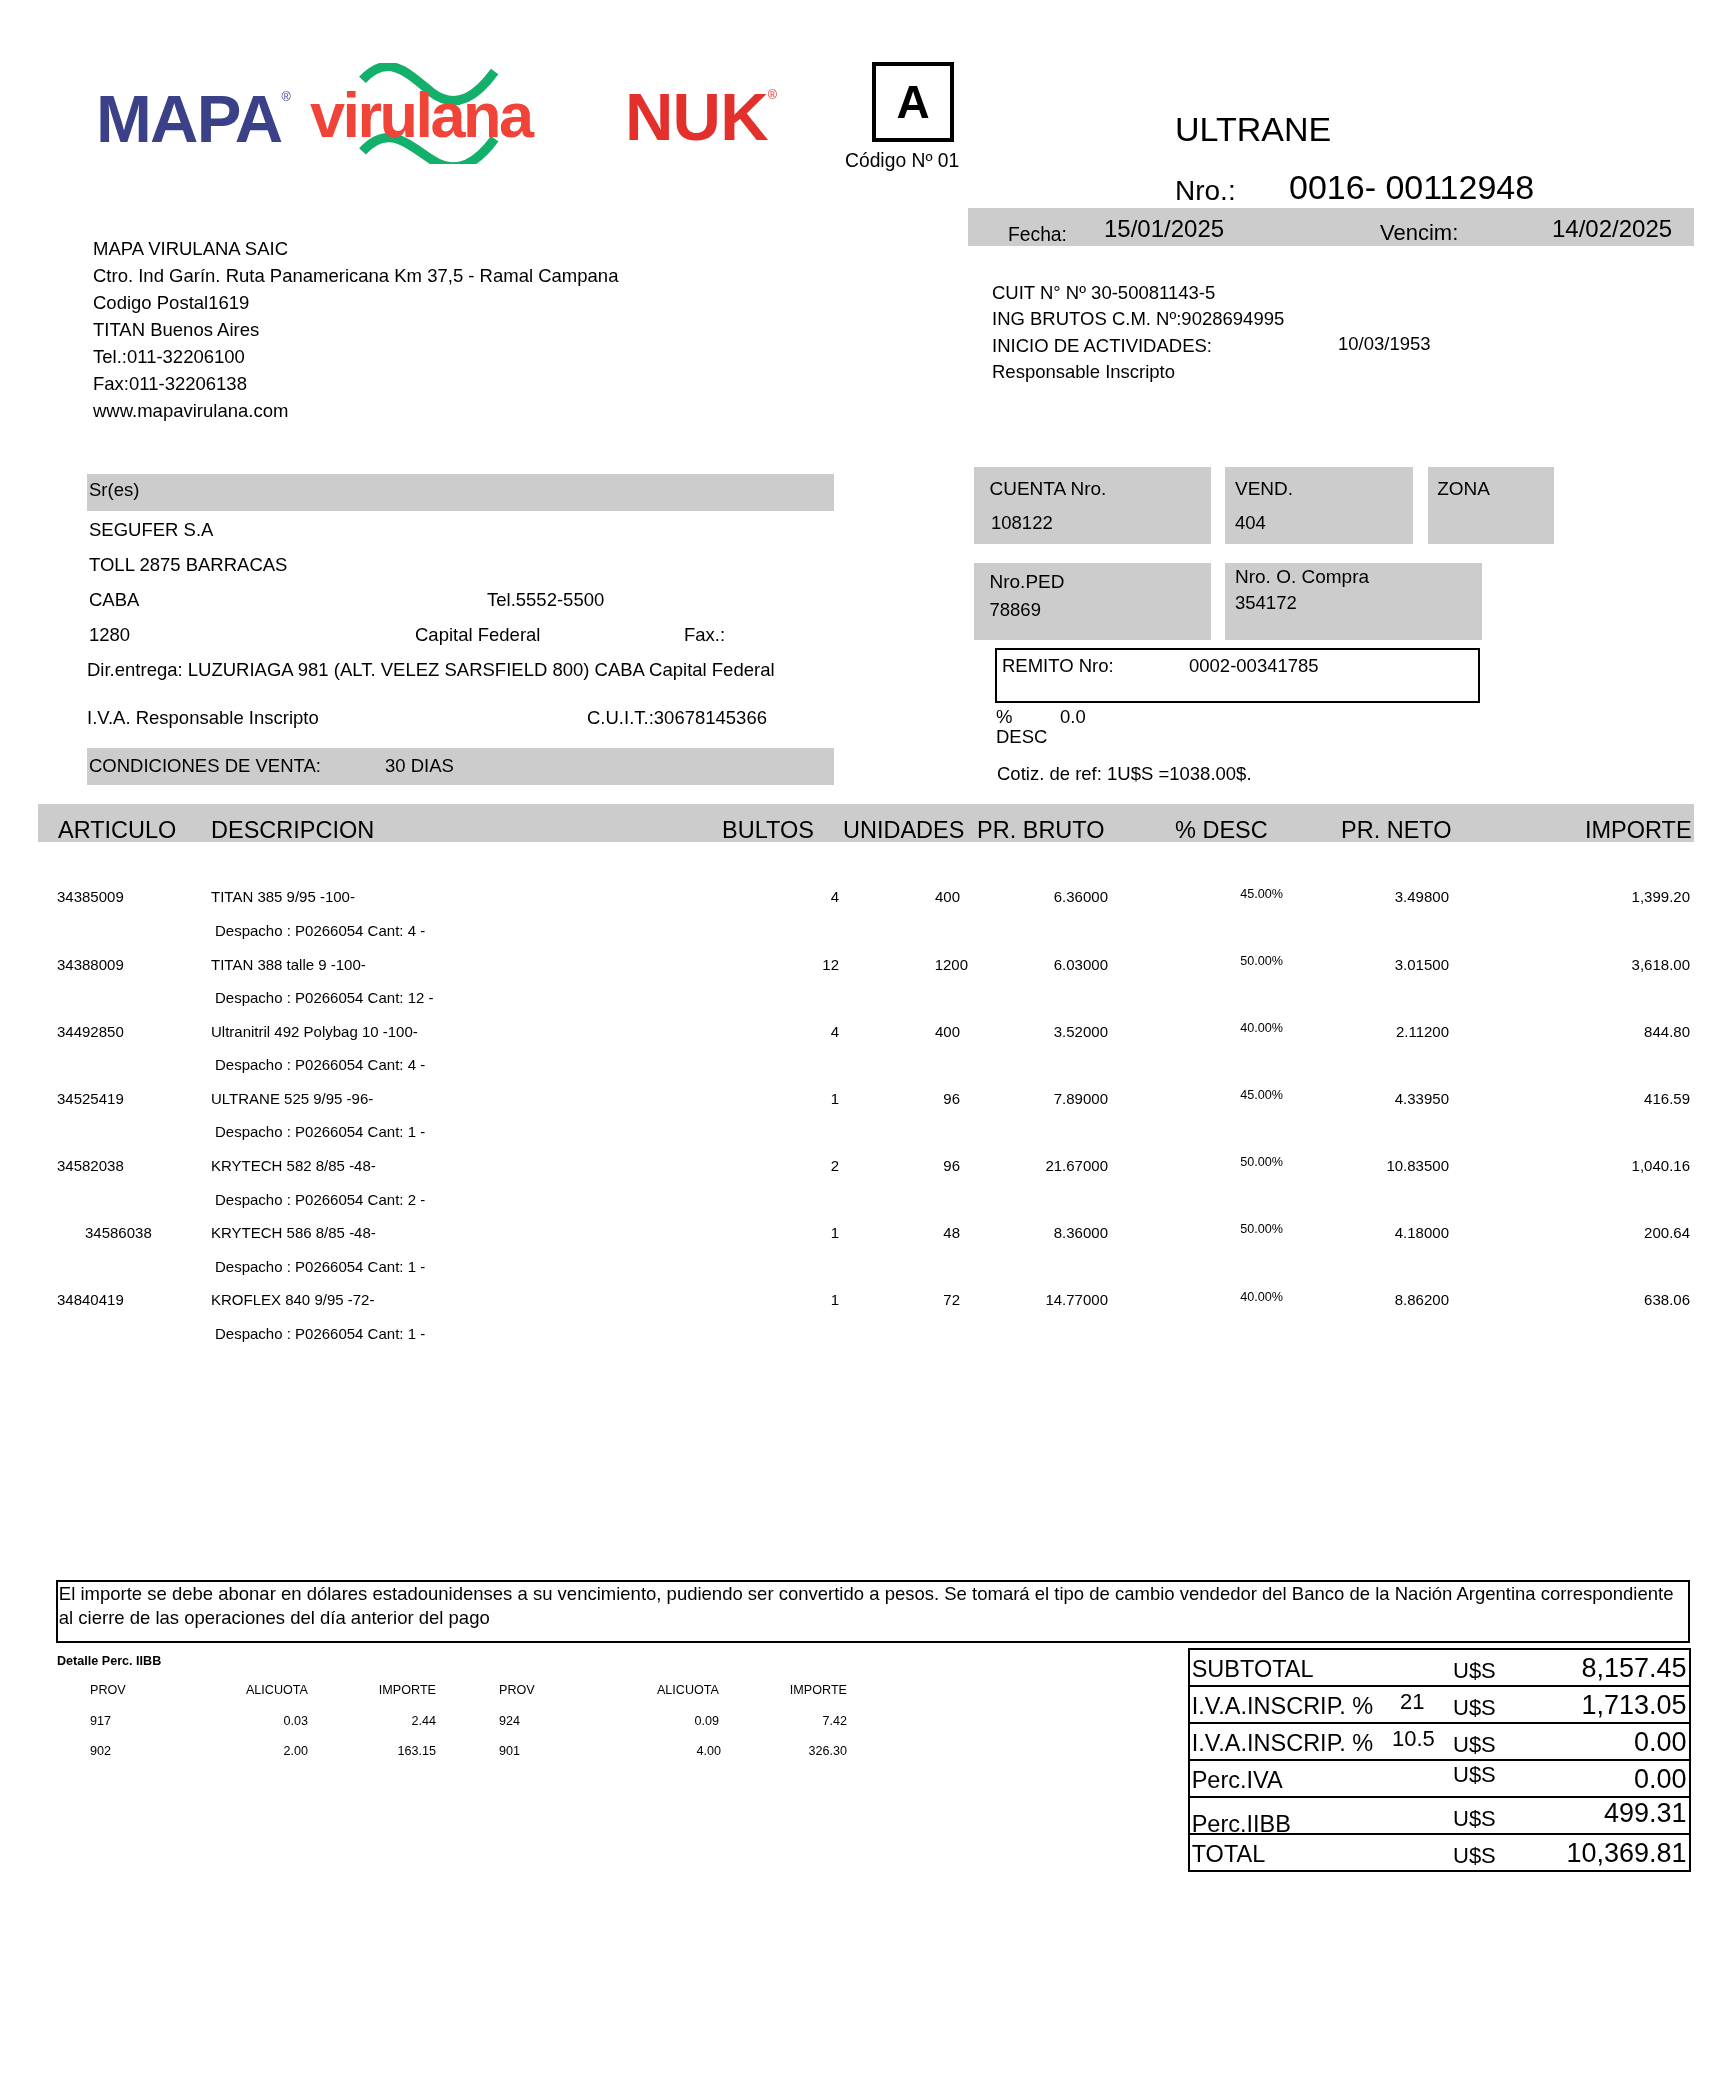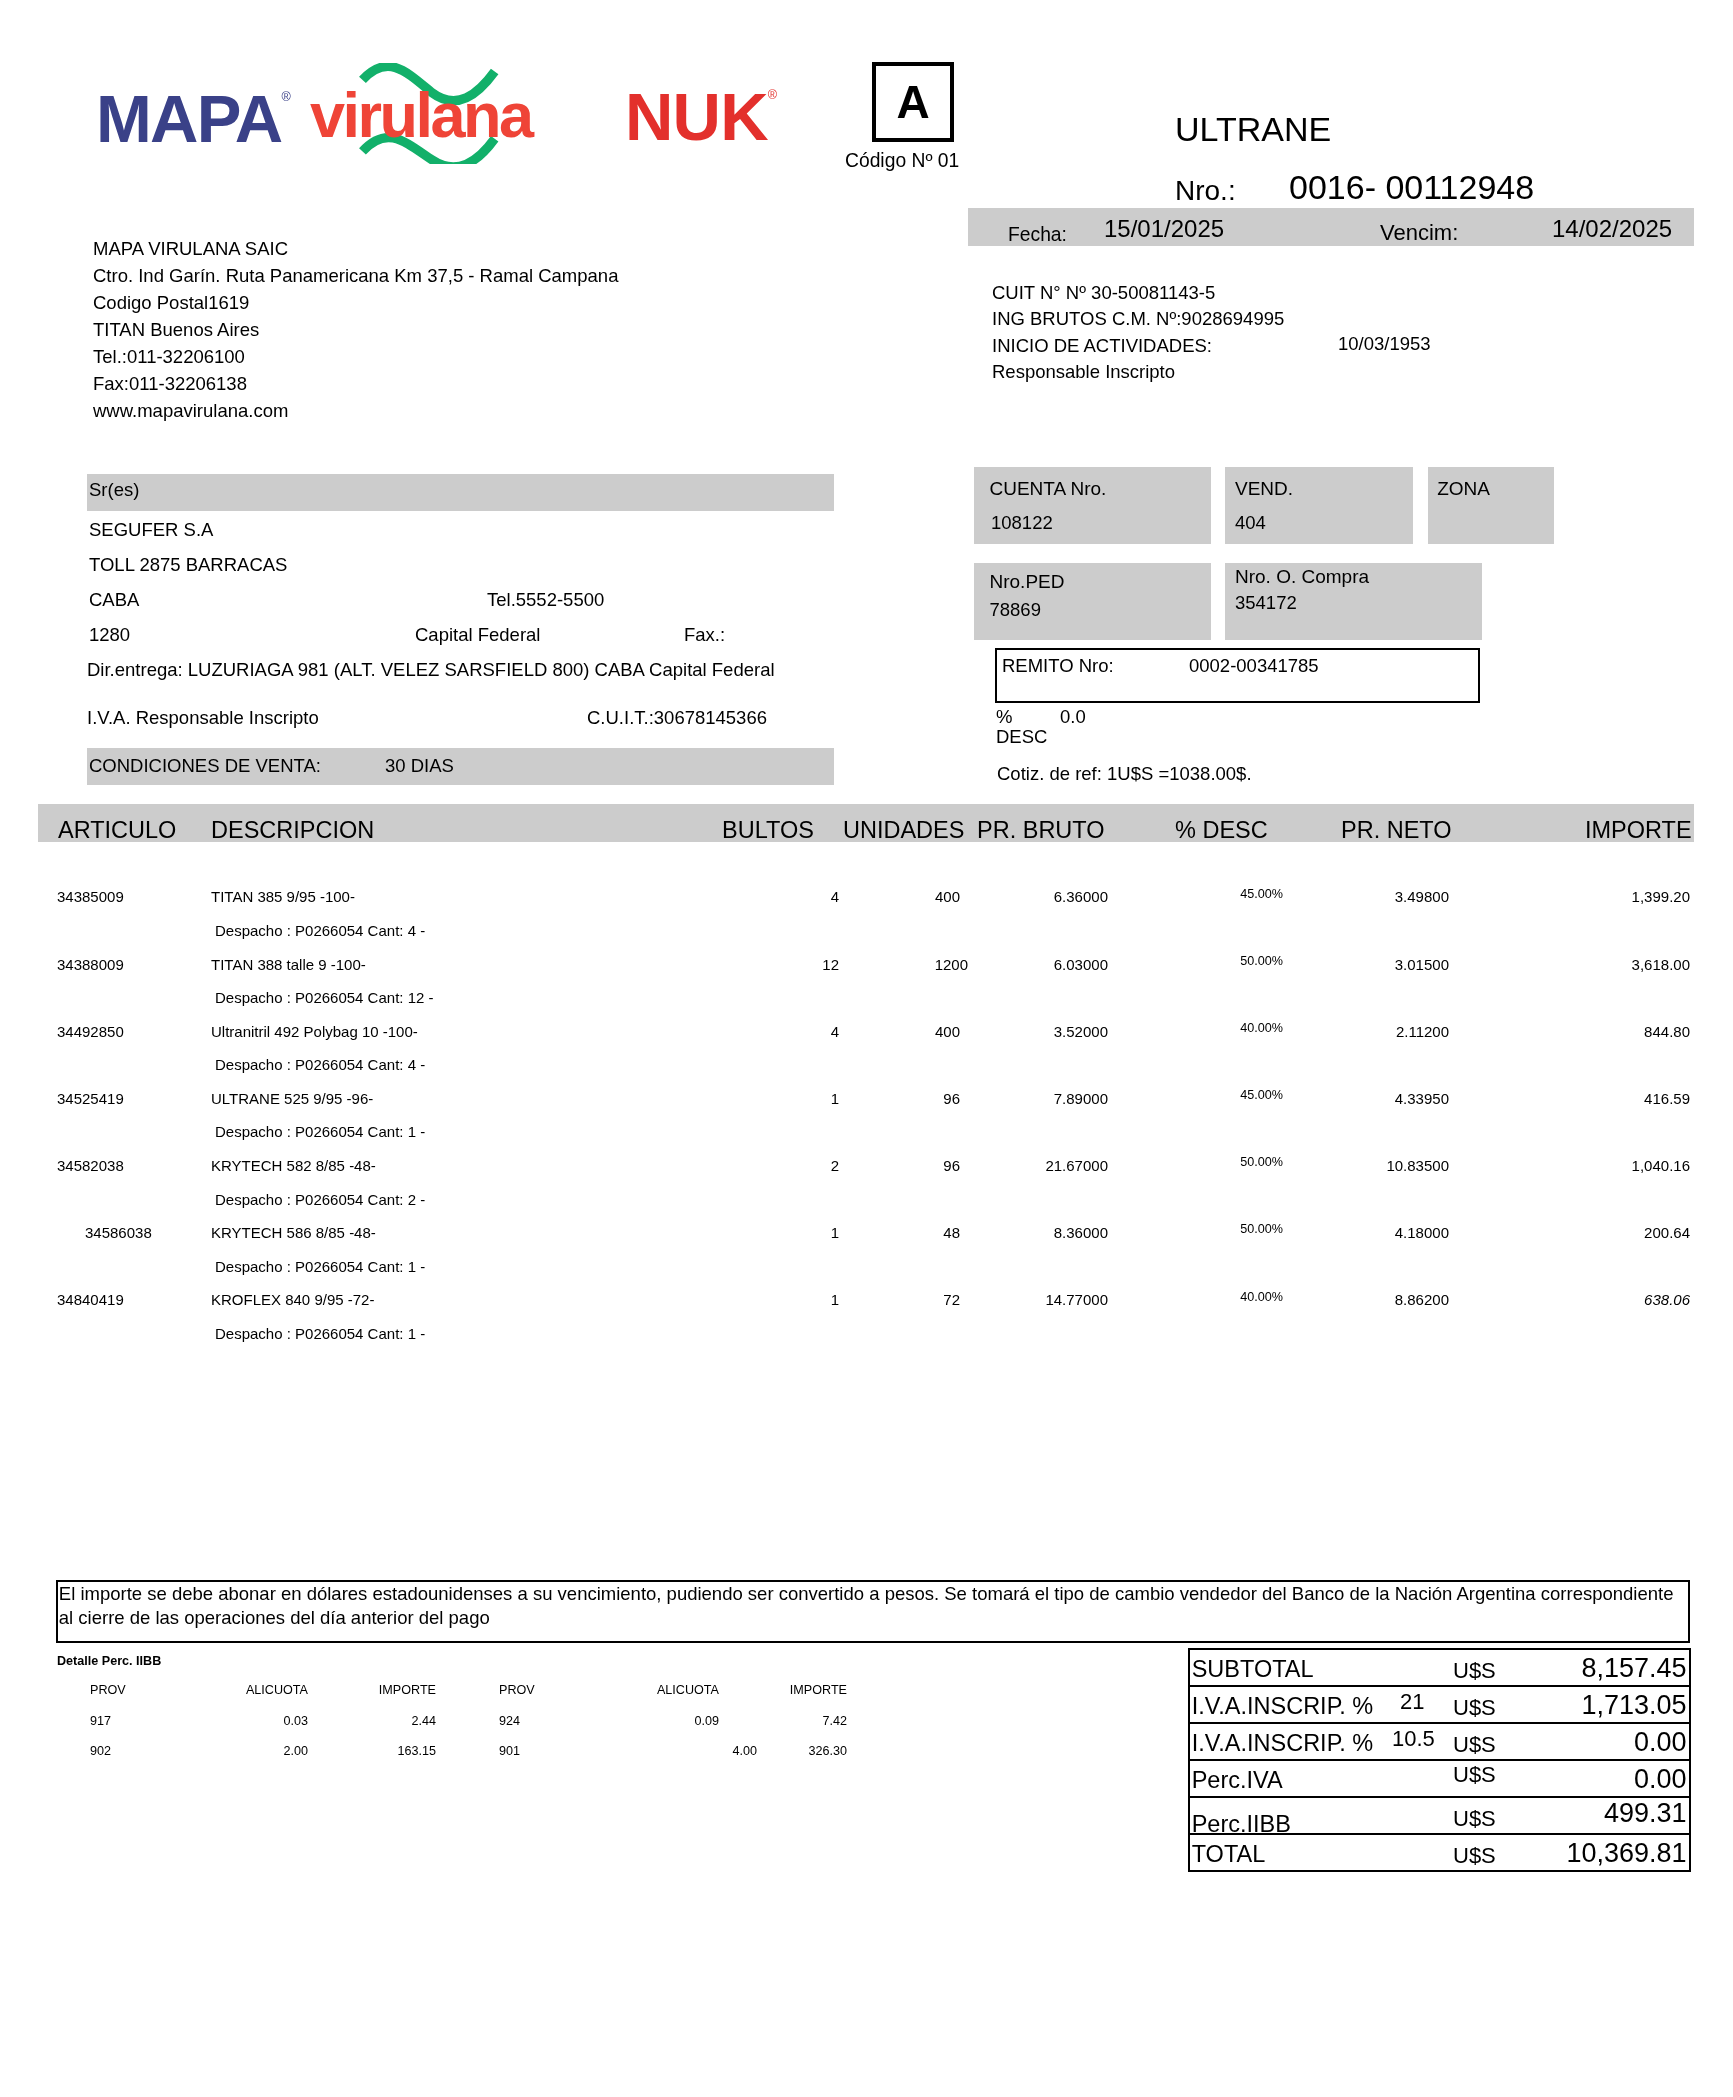--- a/index.html
+++ b/index.html
@@ -240,21 +240,21 @@
       <div class="row-cell" style="left: 215px; top: 1258px;">Despacho : P0266054 Cant: 1 -</div>
     </div>
     <div>
       <div class="row-cell" style="top: 1291px; left: 57px;">34840419</div>
       <div class="row-cell" style="top: 1291px; left: 211px;">KROFLEX 840 9/95 -72-</div>
       <div class="row-cell" style="top: 1291px; right: 894px; text-align: right;">1</div>
       <div class="row-cell" style="top: 1291px; right: 773px; text-align: right;">72</div>
       <div class="row-cell" style="top: 1291px; right: 625px; text-align: right;">14.77000</div>
       <div class="row-small" style="top: 1290px; right: 450px; text-align: right;">40.00%</div>
       <div class="row-cell" style="top: 1291px; right: 284px; text-align: right;">8.86200</div>
-      <div class="row-cell" style="top: 1291px; right: 43px; text-align: right; font-style: italic;">638.06</div>
+      <div class="row-cell" style="top: 1291px; right: 43px; text-align: right;">638.06</div>
       <div class="row-cell" style="left: 215px; top: 1325px;">Despacho : P0266054 Cant: 1 -</div>
     </div>
   </div>
 
 <div class="abs notice">El importe se debe abonar en dólares estadounidenses a su vencimiento, pudiendo ser convertido a pesos. Se tomará el tipo de cambio vendedor del Banco de la Nación Argentina correspondiente al cierre de las operaciones del día anterior del pago</div>
 
 <div class="abs iibb-title">Detalle Perc. IIBB</div>
 <div id="iibb">
     <div class="iibb-cell" style="top: 1683px; left: 90px;">PROV</div>
     <div class="iibb-cell" style="top: 1683px; right: 1425px; text-align: right;">ALICUOTA</div>
@@ -265,21 +265,21 @@
     <div class="iibb-cell" style="top: 1714px; left: 90px;">917</div>
     <div class="iibb-cell" style="top: 1714px; right: 1425px; text-align: right;">0.03</div>
     <div class="iibb-cell" style="top: 1714px; right: 1297px; text-align: right;">2.44</div>
     <div class="iibb-cell" style="top: 1714px; left: 499px;">924</div>
     <div class="iibb-cell" style="top: 1714px; right: 1014px; text-align: right;">0.09</div>
     <div class="iibb-cell" style="top: 1714px; right: 886px; text-align: right;">7.42</div>
     <div class="iibb-cell" style="top: 1744px; left: 90px;">902</div>
     <div class="iibb-cell" style="top: 1744px; right: 1425px; text-align: right;">2.00</div>
     <div class="iibb-cell" style="top: 1744px; right: 1297px; text-align: right;">163.15</div>
     <div class="iibb-cell" style="top: 1744px; left: 499px;">901</div>
-    <div class="iibb-cell" style="top: 1744px; right: 976px; text-align: right;">4.00</div>
+    <div class="iibb-cell" style="top: 1744px; right: 1012px; text-align: right;">4.00</div>
     <div class="iibb-cell" style="top: 1744px; right: 886px; text-align: right;">326.30</div>
   </div>
 
 <div class="abs totals" id="totals">
     <div class="trow">
       <span class="tl" style="top: 5.9px;">SUBTOTAL</span>
       <span class="tc" style="top: 7.6px;">U$S</span>
       <span class="tv" style="top: 3.4px;">8,157.45</span>
     </div>
     <div class="trow">

